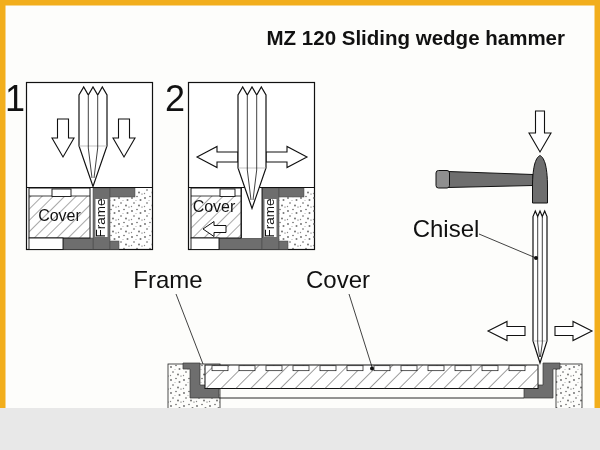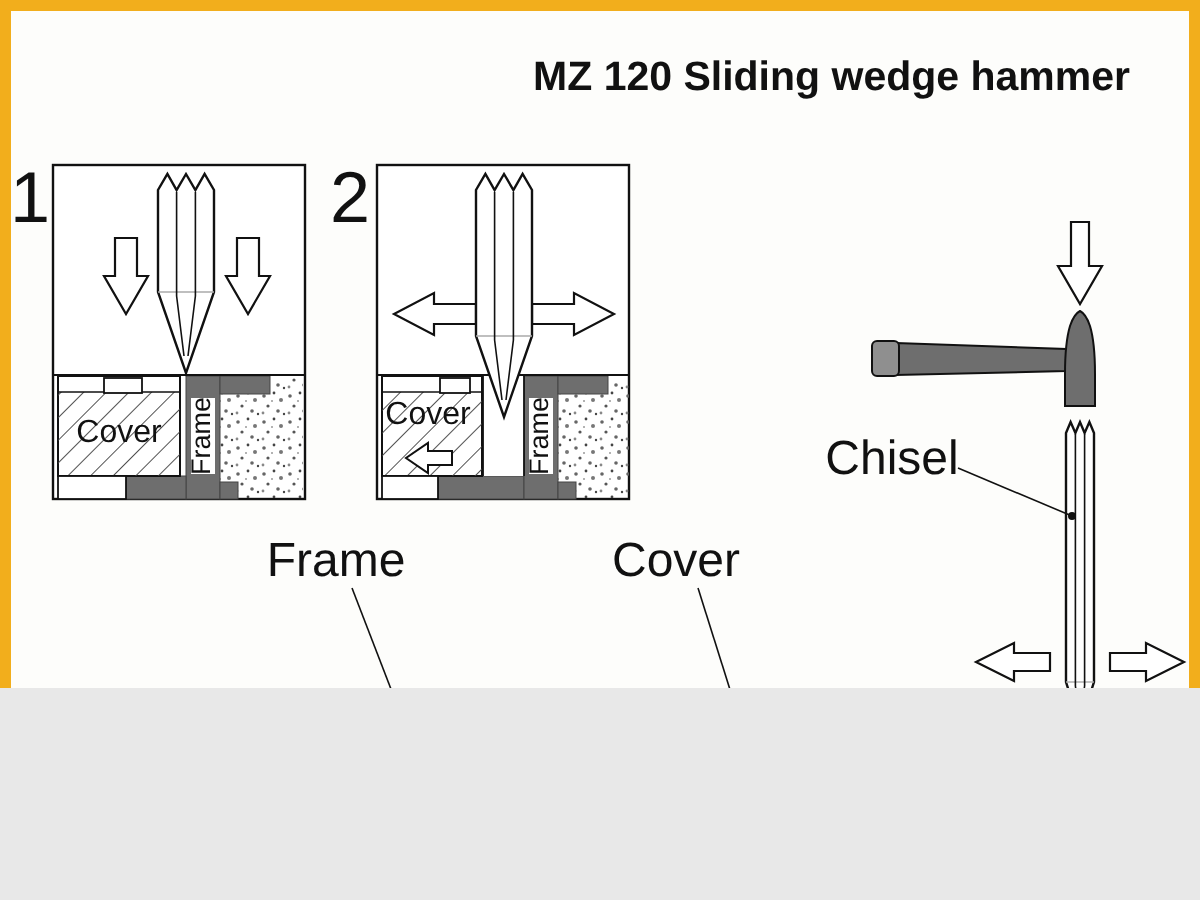--- a/index.html
+++ b/index.html
@@ -1,16 +1,16 @@
 <!DOCTYPE html>
 <html><head>
 <meta charset="utf-8">
 <style>
   html,body{margin:0;padding:0;background:#e8e8e8;}
-  .page{position:relative;width:600px;height:344px;background:#fdfdfb;
+  .page{position:relative;width:600px;height:408px;background:#fdfdfb;
         font-family:"Liberation Sans",sans-serif;overflow:hidden;}
   svg{display:block;position:absolute;left:0;top:0;}
   svg text{font-family:"Liberation Sans",sans-serif;fill:#111;}
 </style>
 </head>
 <body>
 
 <div class="page">
 <svg width="600" height="450" viewBox="0 0 600 450">
   <defs>

